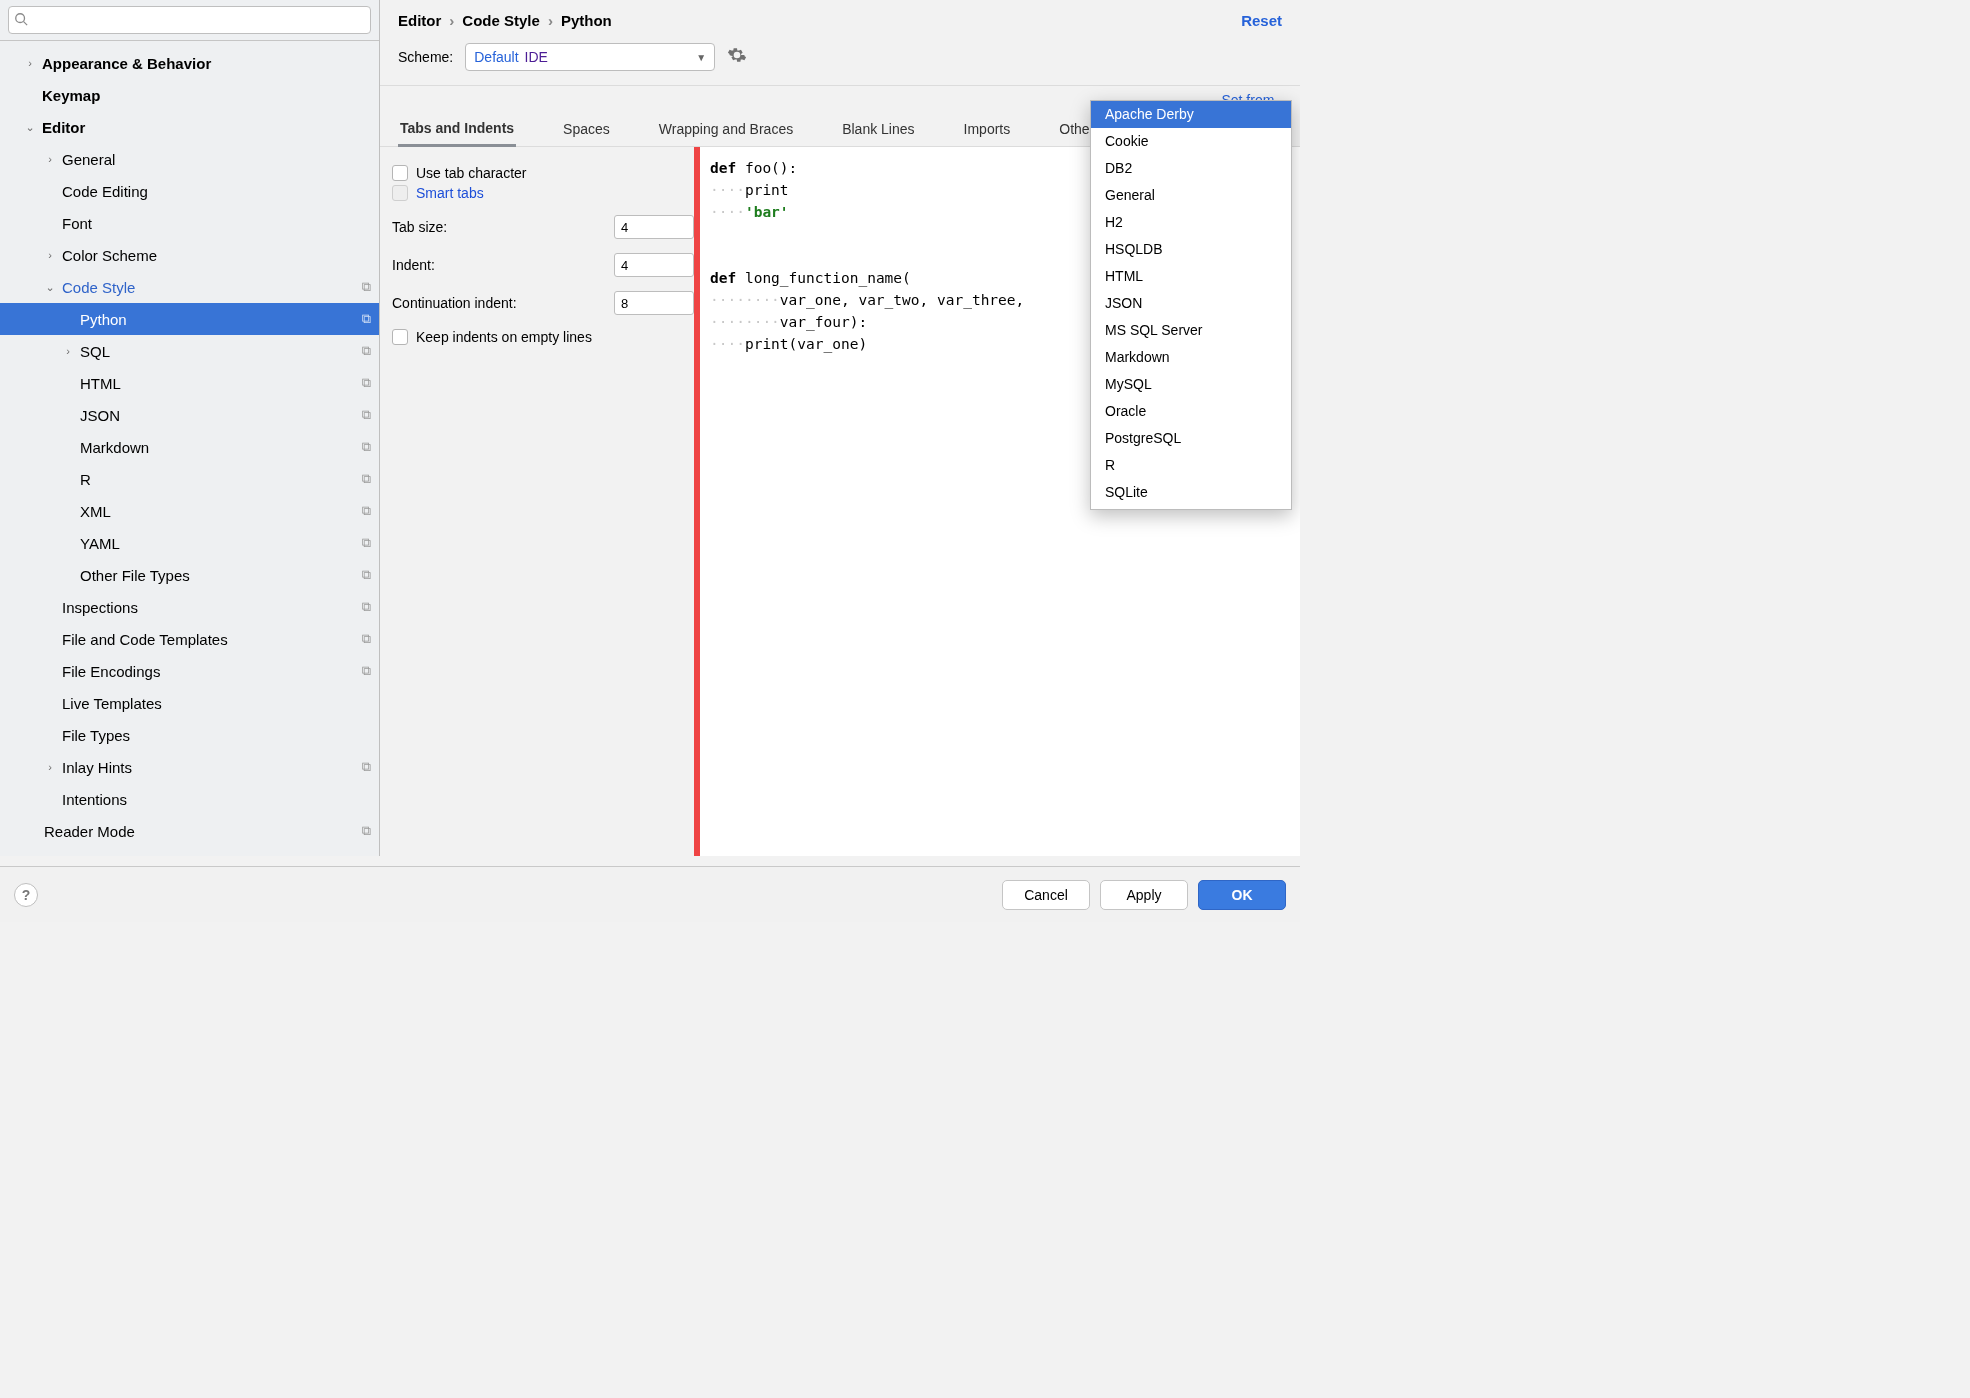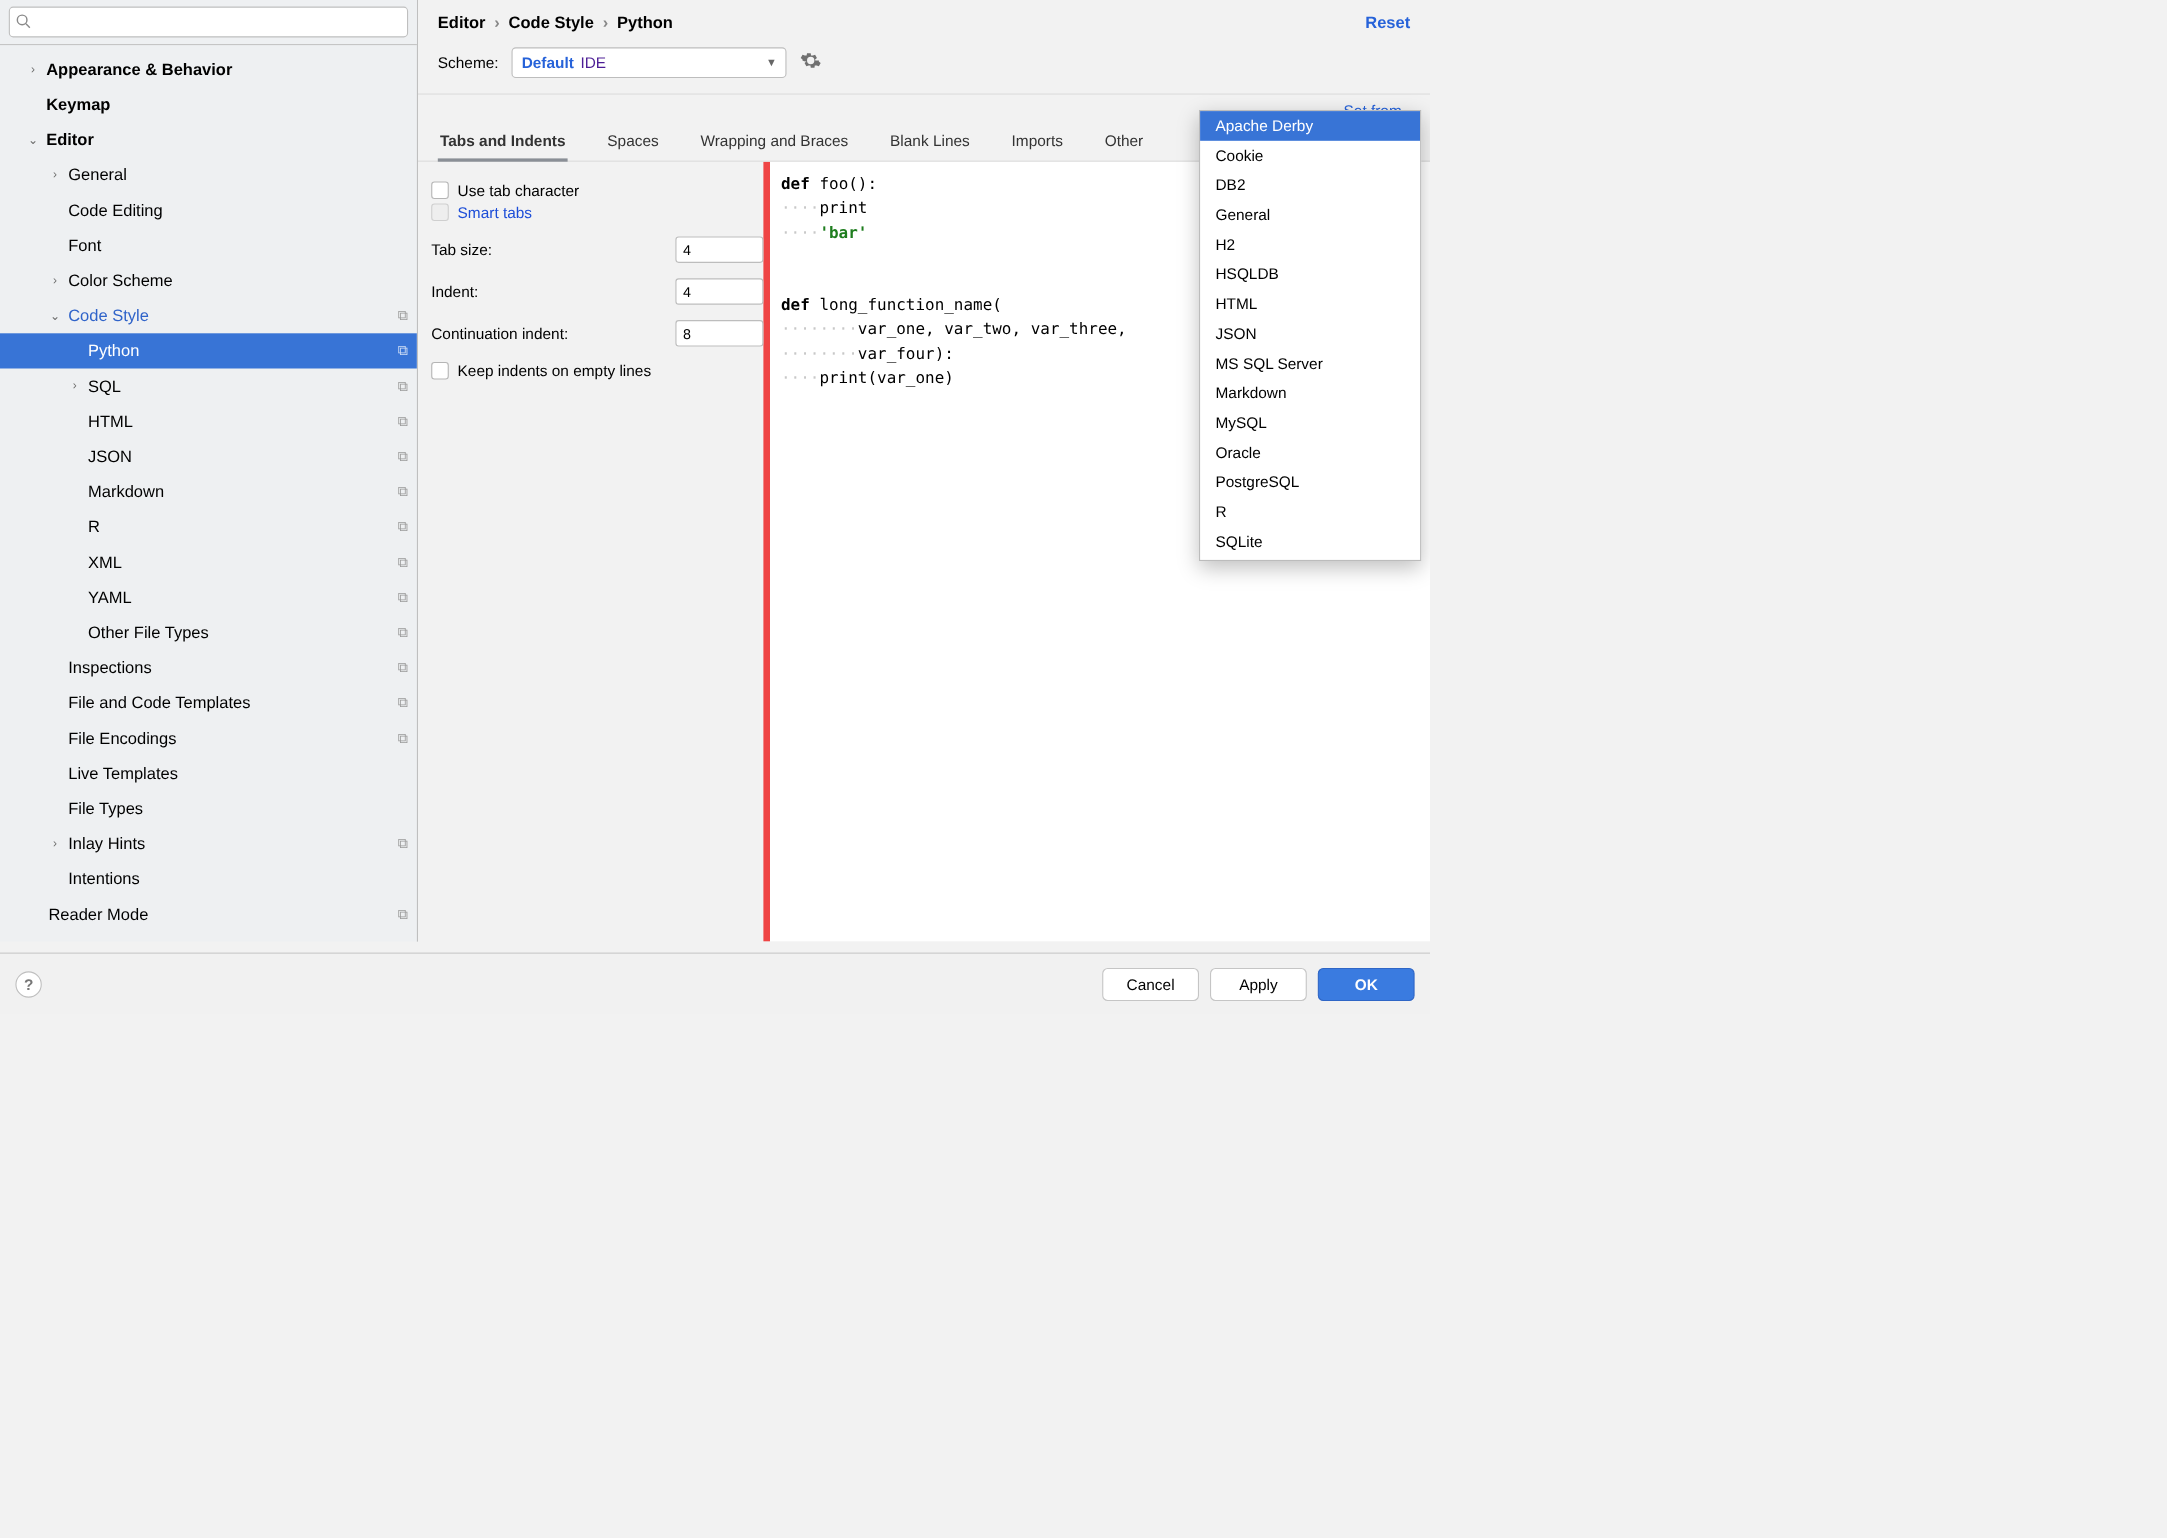--- a/index.html
+++ b/index.html
@@ -120,41 +120,41 @@
   .scheme-select {
     display: flex;
     align-items: center;
     width: 250px; height: 28px;
     background: #fff;
     border: 1px solid #bdbdbd;
     border-radius: 4px;
     padding: 0 8px;
     cursor: pointer;
   }
-  .scheme-select .val { color: #2662d9; font-weight: 700; }
+  .scheme-select .val { color: #2662d9; font-weight: 400; }
   .scheme-select .sub { color: #4c1d95; margin-left: 6px; }
   .scheme-select .tri { margin-left: auto; color: #666; font-size: 10px; }
   .gear-btn { width: 24px; height: 24px; color: #707070; cursor: pointer; }
 
   .setfrom-row {
     display: flex;
     justify-content: flex-end;
     padding: 6px 14px 0 14px;
   }
   .setfrom-link {
     color: #2662d9;
     text-decoration: underline;
     font-size: 14px;
     cursor: pointer;
   }
 
   .tabs-row {
     display: flex;
-    align-items: flex-start;
-    gap: 34px;
+    align-items: center;
+    gap: 45px;
     padding: 6px 18px 0 18px;
     border-bottom: 1px solid #dcdcdc;
     font-size: 14px;
   }
   .tab {
     padding: 6px 2px 8px 2px;
     color: #333;
     cursor: pointer;
     white-space: nowrap;
   }

